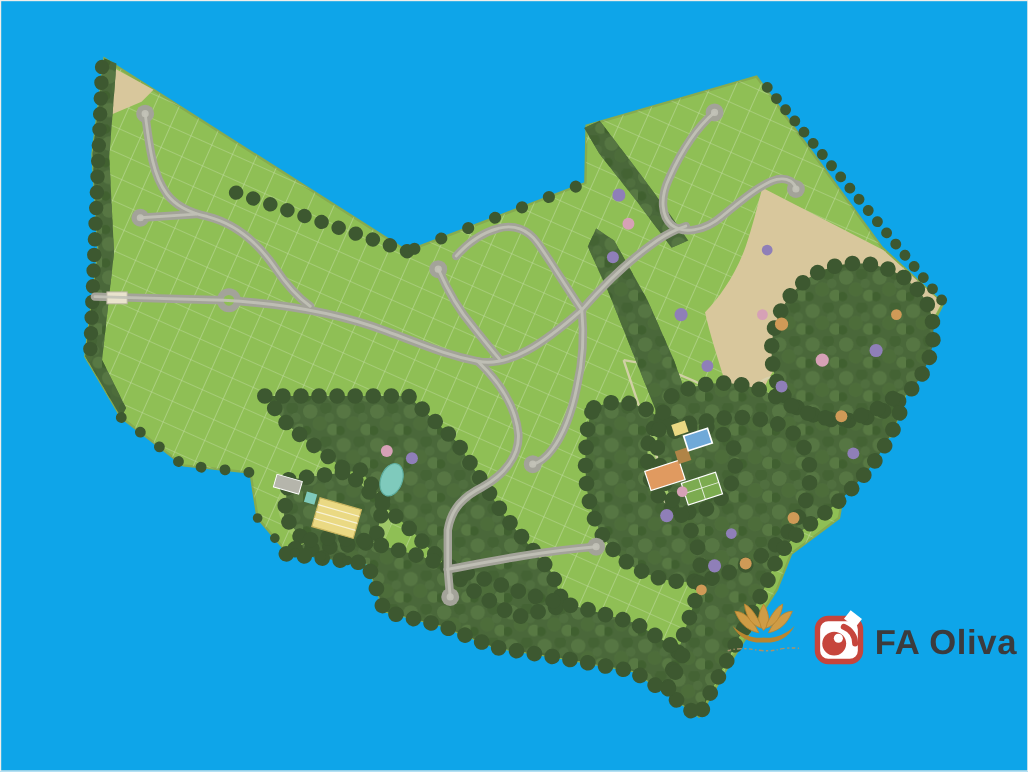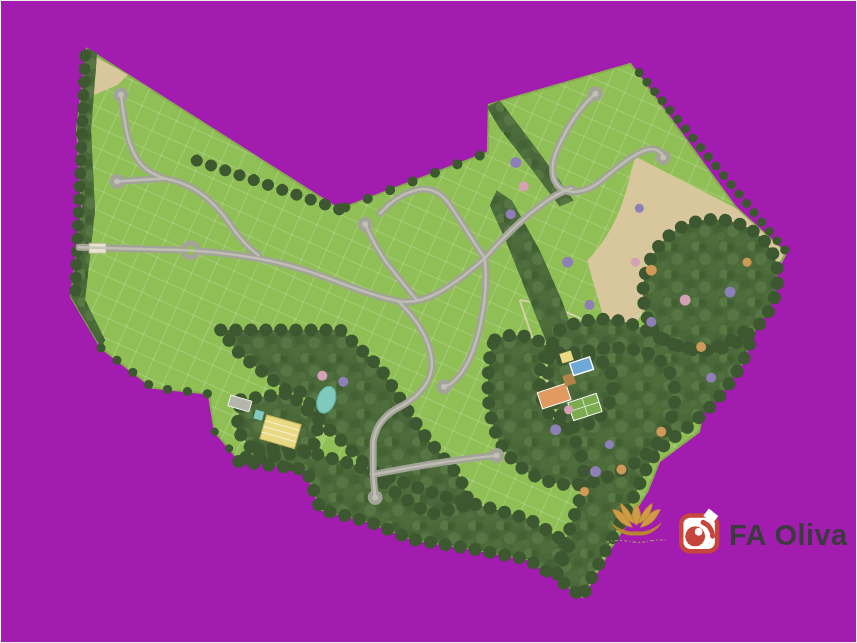--- a/index.html
+++ b/index.html
@@ -1,18 +1,18 @@
 <!DOCTYPE html>
 <html><head>
 <meta charset="utf-8">
 <style>
   html,body{margin:0;padding:0;background:#ffffff;}
   .stage{
     position:relative;width:855px;height:641px;margin:0;
-    background:#a21caf;border:1px solid #f0eeea;overflow:hidden;
+    background:#0ea5e9;border:1px solid #f0eeea;overflow:hidden;
     font-family:"Liberation Sans", sans-serif;
     text-align:right;
   }
   svg{display:block;}
   text.wordmark{font-family:"Liberation Sans", sans-serif;font-weight:700;letter-spacing:.5px;}
 </style>
 </head>
 <body>
 
 <div class="stage">

